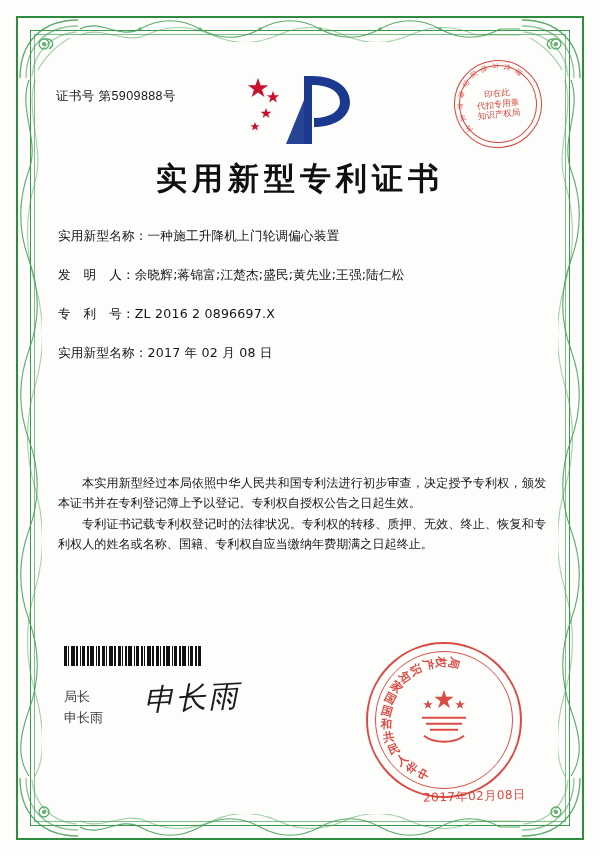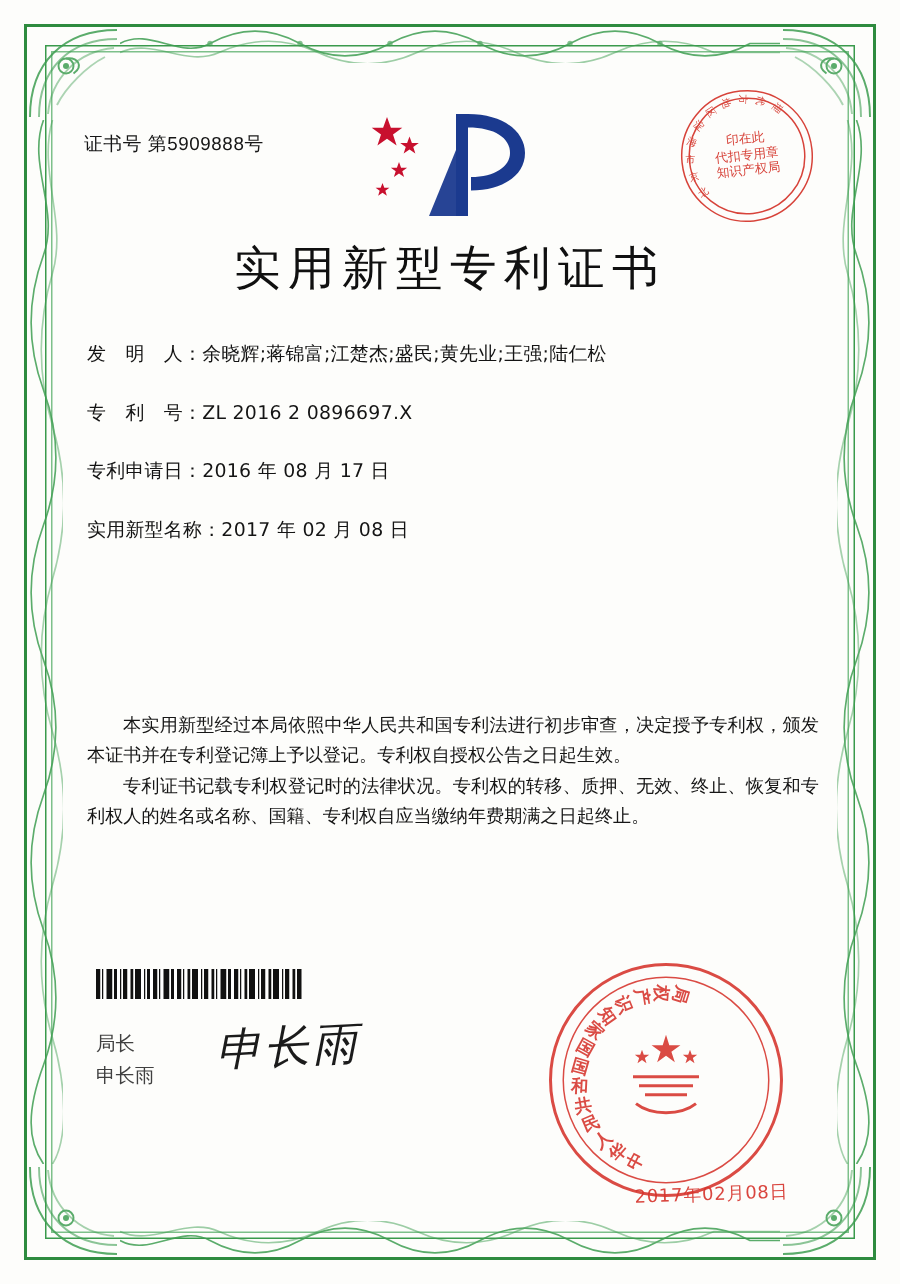--- a/index.html
+++ b/index.html
@@ -141,21 +141,21 @@
     line-height: 1.25;
     width: 60px;
   }
 
   .title {
     position: absolute;
     top: 112px;
     left: 0; right: 0;
     text-align: center;
     font-family: "DejaVu Serif", "Liberation Serif", serif;
-    font-weight: normal;
+    font-weight: bold;
     font-size: 31px;
     letter-spacing: 5px;
     color: #101010;
   }
 
   .fields {
     position: absolute;
     top: 182px;
     left: 10px;
     right: 10px;
@@ -419,27 +419,27 @@
         <div>印在此</div>
         <div>代扣专用章</div>
         <div>知识产权局</div>
       </div>
     </div>
 
     <div class="title">实用新型专利证书</div>
 
     <div class="fields">
       <div class="field-row">
+        <span class="lbl">实用新型名称：</span><span class="val">一种施工升降机上门轮调偏心装置</span>
+      </div>
+      <div class="field-row">
         <span class="lbl">发　明　人：</span><span class="val">余晓辉;蒋锦富;江楚杰;盛民;黄先业;王强;陆仁松</span>
       </div>
       <div class="field-row">
         <span class="lbl">专　利　号：</span><span class="val">ZL 2016 2 0896697.X</span>
-      </div>
-      <div class="field-row">
-        <span class="lbl">专利申请日：</span><span class="val">2016 年 08 月 17 日</span>
       </div>
       <div class="field-row">
         <span class="lbl">实用新型名称：</span><span class="val">2017 年 02 月 08 日</span>
       </div>
     </div>
 
     <div class="paras">
       <p>本实用新型经过本局依照中华人民共和国专利法进行初步审查，决定授予专利权，颁发本证书并在专利登记簿上予以登记。专利权自授权公告之日起生效。</p>
       <p>专利证书记载专利权登记时的法律状况。专利权的转移、质押、无效、终止、恢复和专利权人的姓名或名称、国籍、专利权自应当缴纳年费期满之日起终止。</p>
     </div>

